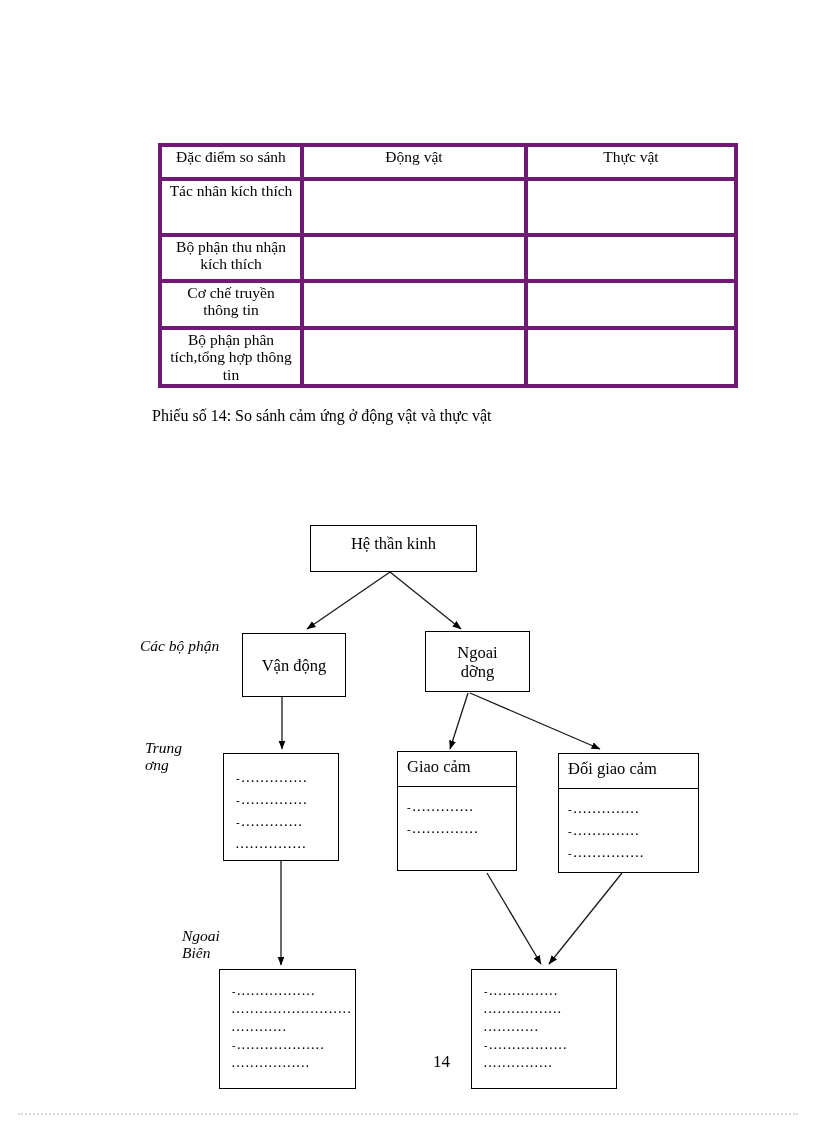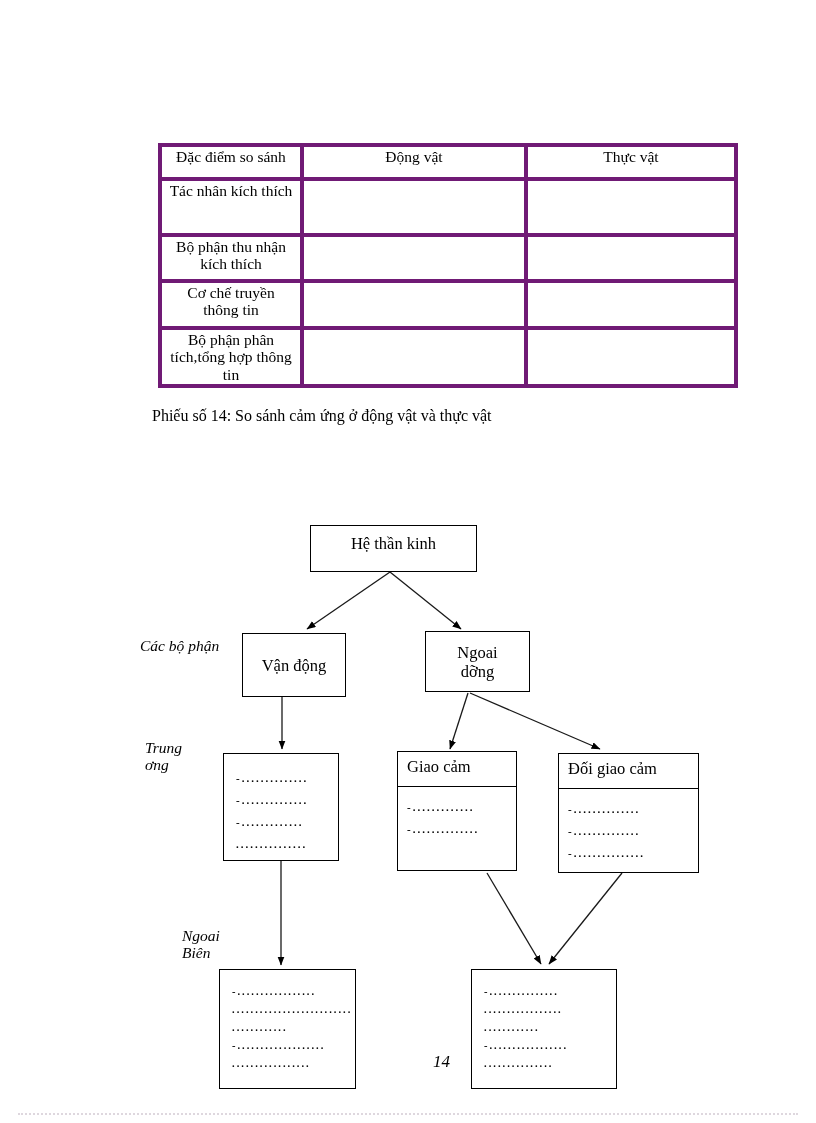--- a/index.html
+++ b/index.html
@@ -42,21 +42,21 @@
   #box-botright { left:471px; top:454px; width:146px; height:120px; padding:13px 0 0 12px; }
   .dbox .btitle { font-size:16.5px; padding:5px 0 0 9px; height:29px; border-bottom:1px solid #000; box-sizing:content-box; }
   .dbox .bbody { padding:9px 0 0 9px; }
   .dots { font-size:11px; font-weight:bold; letter-spacing:2px; line-height:22px; white-space:nowrap; }
   .dots.tight { line-height:18px; font-size:10.5px; }
   .dlabel { position:absolute; font-size:15.5px; line-height:17px;font-style:italic; }
   #lbl-cacbophan { left:140px; top:122px; }
   #lbl-trunguong { left:145px; top:224px; }
   #lbl-ngoaibien { left:145px; top:412px;margin-left:37px; }
 
-  .page-number { position:absolute; left:433px; top:1052px; font-size:17px;font-style:italic; }
+  .page-number { position:absolute; left:433px; top:1052px; font-size:17px; }
   .bottom-rule { position:absolute; left:18px; top:1113px; width:780px; height:0; border-top:2px dotted #cdc3cd; opacity:.65; }
 </style>
 </head>
 <body>
 
 <div class="page">
 
 
   <table class="pht-table">
     <colgroup>

